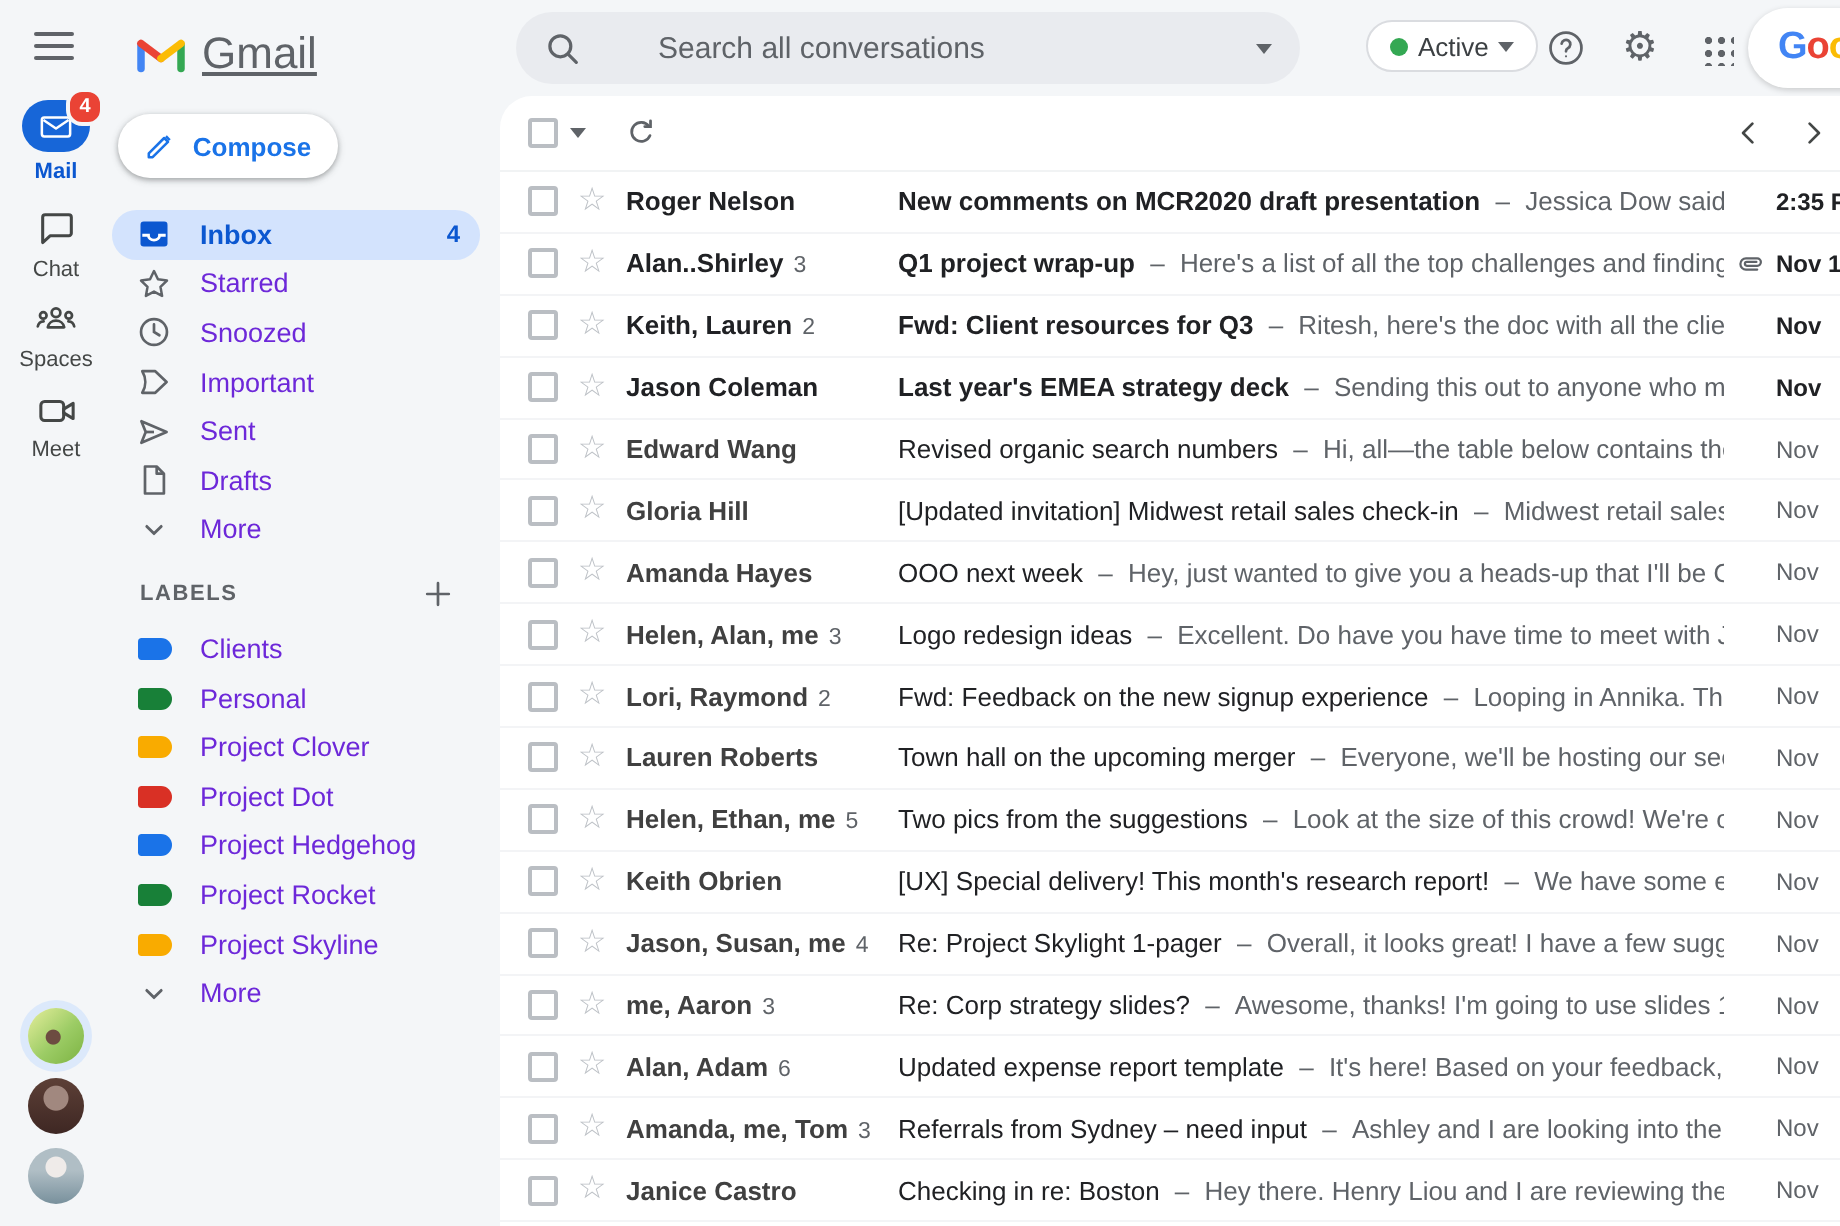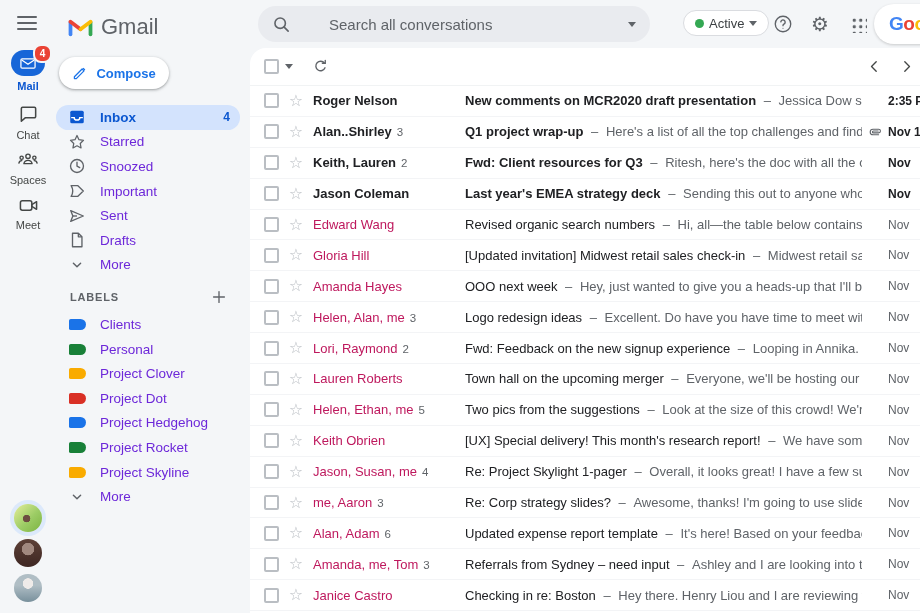--- a/index.html
+++ b/index.html
@@ -21,21 +21,21 @@
   .rail-ic{color:#444746;display:flex;}
   .avatars{position:absolute;left:14px;top:504px;display:flex;flex-direction:column;gap:7px;}
   .av{width:28px;height:28px;border-radius:50%;cursor:pointer;}
   .av1{background:radial-gradient(circle at 45% 52%,#6d4c41 0 3.5px,rgba(0,0,0,0) 4px),linear-gradient(135deg,#e6ee9c,#9ccc65 55%,#7cb342);box-shadow:0 0 0 4px #dce9fb;}
   .av2{background:radial-gradient(circle at 50% 36%,#a1887f 0 6px,rgba(0,0,0,0) 6.5px),linear-gradient(180deg,#5d4037,#3e2723);}
   .av3{background:radial-gradient(circle at 50% 34%,#efebe9 0 5px,rgba(0,0,0,0) 5.5px),linear-gradient(180deg,#b0bec5 40%,#78909c);}
 
   
   .sidebar{position:absolute;left:56px;top:0;width:194px;height:613px;}
   .brand{display:flex;align-items:center;gap:8px;padding:12px 0 0 12px;height:30px;}
-  .brand-text{font-size:22px;color:#5f6368;}
+  .brand-text{font-size:22px;color:#5f6368;text-decoration:underline;}
   .compose{margin:15px 0 0 3px;width:110px;height:32px;border-radius:16px;background:#fff;cursor:pointer;
            box-shadow:0 1px 2px rgba(60,64,67,.3),0 1px 3px 1px rgba(60,64,67,.15);
            display:flex;align-items:center;justify-content:center;gap:8px;}
   .compose-label{color:#1a73e8;font-weight:700;font-size:13px;}
   .nav{margin-top:16px;}
   .nav-item{height:24.6px;display:flex;align-items:center;padding:0 10px 0 12px;width:184px;box-sizing:border-box;
             border-radius:12.3px;cursor:pointer;}
   .nav-item .ic{width:18px;height:18px;color:#5f6368;flex:none;display:flex;align-items:center;justify-content:center;}
   .nav-label{margin-left:14px;font-size:13.5px;color:#6d28d9;flex:1;white-space:nowrap;}
   .nav-count{font-size:12px;font-weight:700;color:#0b57d0;}
@@ -70,22 +70,22 @@
   
   .list{position:absolute;left:250px;top:48px;width:710px;height:565px;background:#fff;border-radius:16px 0 0 0;}
   .toolbar{height:37px;display:flex;align-items:center;padding-left:14px;border-bottom:1px solid #f1f3f4;position:relative;}
   .cb{width:15px;height:15px;border:2px solid #babec3;border-radius:2px;box-sizing:border-box;cursor:pointer;flex:none;}
   .tb-caret{margin-left:6px;cursor:pointer;}
   .tb-refresh{margin-left:19px;color:#5f6368;display:flex;cursor:pointer;}
   .pager{position:absolute;left:616px;top:0;height:37px;display:flex;align-items:center;gap:15px;color:#444746;}
   .pager .pg{display:flex;cursor:pointer;}
   .row{height:30.9px;display:flex;align-items:center;padding-left:14px;border-bottom:1px solid #f3f4f6;font-size:13px;cursor:pointer;box-sizing:border-box;}
   .star{font-size:16px;line-height:1;color:#bdc1c6;margin-left:8px;width:18px;text-align:center;flex:none;}
-  .sender{margin-left:8px;width:152px;flex:none;display:flex;align-items:baseline;gap:5px;overflow:hidden;white-space:nowrap;}
-  .sname{font-size:13px;color:#be185d;}
+  .sender{margin-left:8px;width:136px;flex:none;display:flex;align-items:baseline;gap:5px;overflow:hidden;white-space:nowrap;}
+  .sname{font-size:13px;color:#404040;font-weight:bold;}
   .scount{font-size:11.5px;color:#5f6368;}
   .subjwrap{flex:1;overflow:hidden;white-space:nowrap;color:#5f6368;}
   .subj{color:#202124;}
   .sep{margin:0 4px;}
   .attach{width:26px;flex:none;color:#5f6368;display:flex;justify-content:center;}
   .date{width:72px;flex:none;font-size:12px;color:#5f6368;white-space:nowrap;}
   .row.unread .sname,.row.unread .subj{font-weight:700;color:#202124;}
   .row.unread .date{font-weight:700;color:#202124;}
 </style>
 </head>

